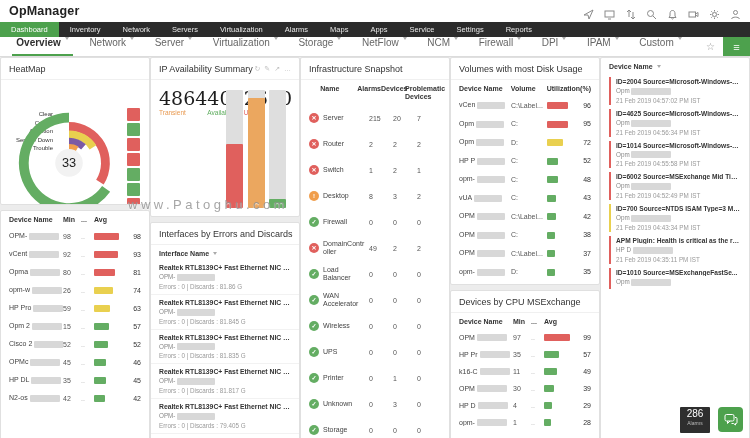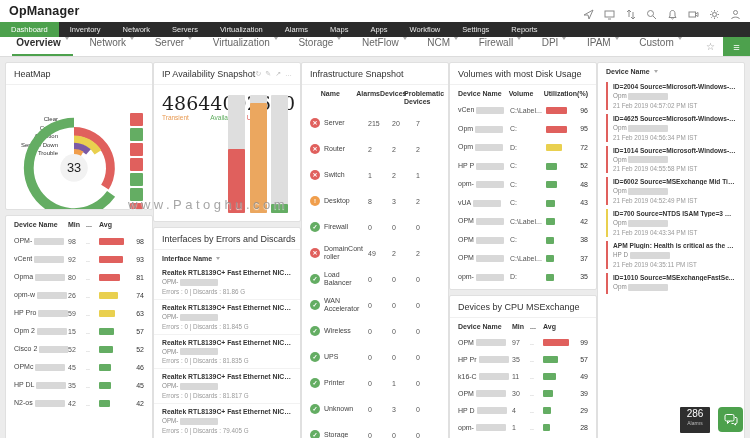--- a/index.html
+++ b/index.html
@@ -22,21 +22,21 @@
   .subnav { height:20px; background:#fff; border-bottom:1px solid #dcdcdc; display:flex; align-items:stretch; }
   .sn-items { flex:1; display:flex; justify-content:space-around; align-items:center; padding:0 6px; }
   .sn-item { font-size:10px; color:#666; display:flex; align-items:flex-start; height:100%; position:relative; white-space:nowrap; }
   .sn-item.active { color:#2f2f2f; font-weight:700; }
   .sn-item.active::after { content:""; position:absolute; left:-4px; right:-4px; bottom:0; height:2px; background:#4da14d; }
   .chev { width:0; height:0; border-left:2.5px solid transparent; border-right:2.5px solid transparent; border-top:3px solid #aaa; display:inline-block; margin-left:4px; }
   .sn-star { color:#999; font-size:10px; display:flex; align-items:center; padding:0 8px; }
   .sn-add { width:27px; background:#4da14d; color:#fff; font-size:11px; display:flex; align-items:center; justify-content:center; }
 
   
-  .dash { position:relative; height:276px; padding:5px; display:grid; grid-template-columns:repeat(5,1fr); }
+  .dash { position:relative; height:276px; display:grid; grid-template-columns:repeat(5,1fr); }
   .col { display:flex; flex-direction:column; gap:5px; min-width:0; }
   .panel { background:#fff; border:1px solid #e0e0e0; border-radius:2px; overflow:hidden; display:flex; flex-direction:column; position:relative; }
   .ptitle { font-size:9px; color:#333; padding:6px 8px 5px; border-bottom:1px solid #f0f0f0; display:flex; align-items:center; white-space:nowrap; overflow:hidden; flex:none; }
   .ptools { margin-left:auto; display:flex; gap:4px; color:#c0c0c0; font-size:7px; }
 
   
   .hm-body { position:relative; flex:1; }
   .hm-legend { position:absolute; left:0; top:30px; width:52px; text-align:right; font-size:6px; line-height:8.5px; color:#333; }
   .hm-svg { position:absolute; left:6px; top:14px; }
   .hm-center { font-size:13px; fill:#222; }
@@ -167,21 +167,21 @@
       <span class="mn-item normal">Servers</span>
 
       <span class="mn-item normal">Virtualization</span>
 
       <span class="mn-item normal">Alarms</span>
 
       <span class="mn-item normal">Maps</span>
 
       <span class="mn-item normal">Apps</span>
 
-      <span class="mn-item normal">Workflow</span>
+      <span class="mn-item normal">Service</span>
 
       <span class="mn-item normal">Settings</span>
 
       <span class="mn-item normal">Reports</span>
     </div>
 
   <div class="subnav">
     <span class="sn-items">
 
         <span class="sn-item active">
@@ -367,21 +367,21 @@
               <span class="mc-bar"><span class="bar green" style="width: 10.92px;"></span></span>
               <span class="cnum">42</span>
             </div>
           </div>
       </div>
     </div>
 
     <div class="col">
       <div class="panel" style="height:160px">
         <div class="ptitle">
-          <span>IP Availability Snapshot</span>
+          <span>IP Availability Summary</span>
           <span class="ptools">
             <span>↻</span>
             <span>✎</span>
             <span>↗</span>
             <span>…</span>
           </span>
         </div>
         <div class="ip-body">
           <div class="ip-stats">
 

